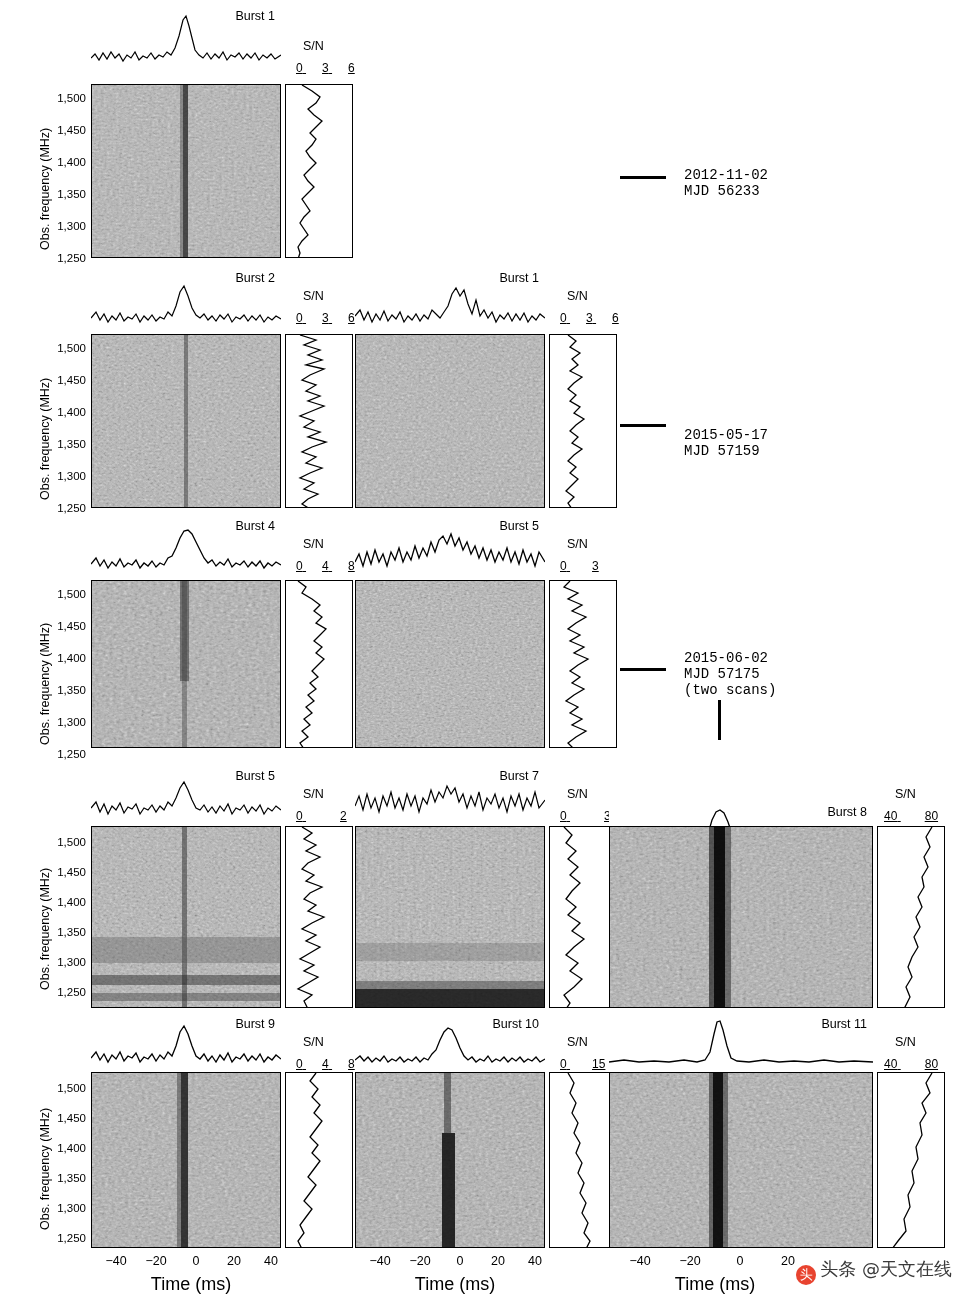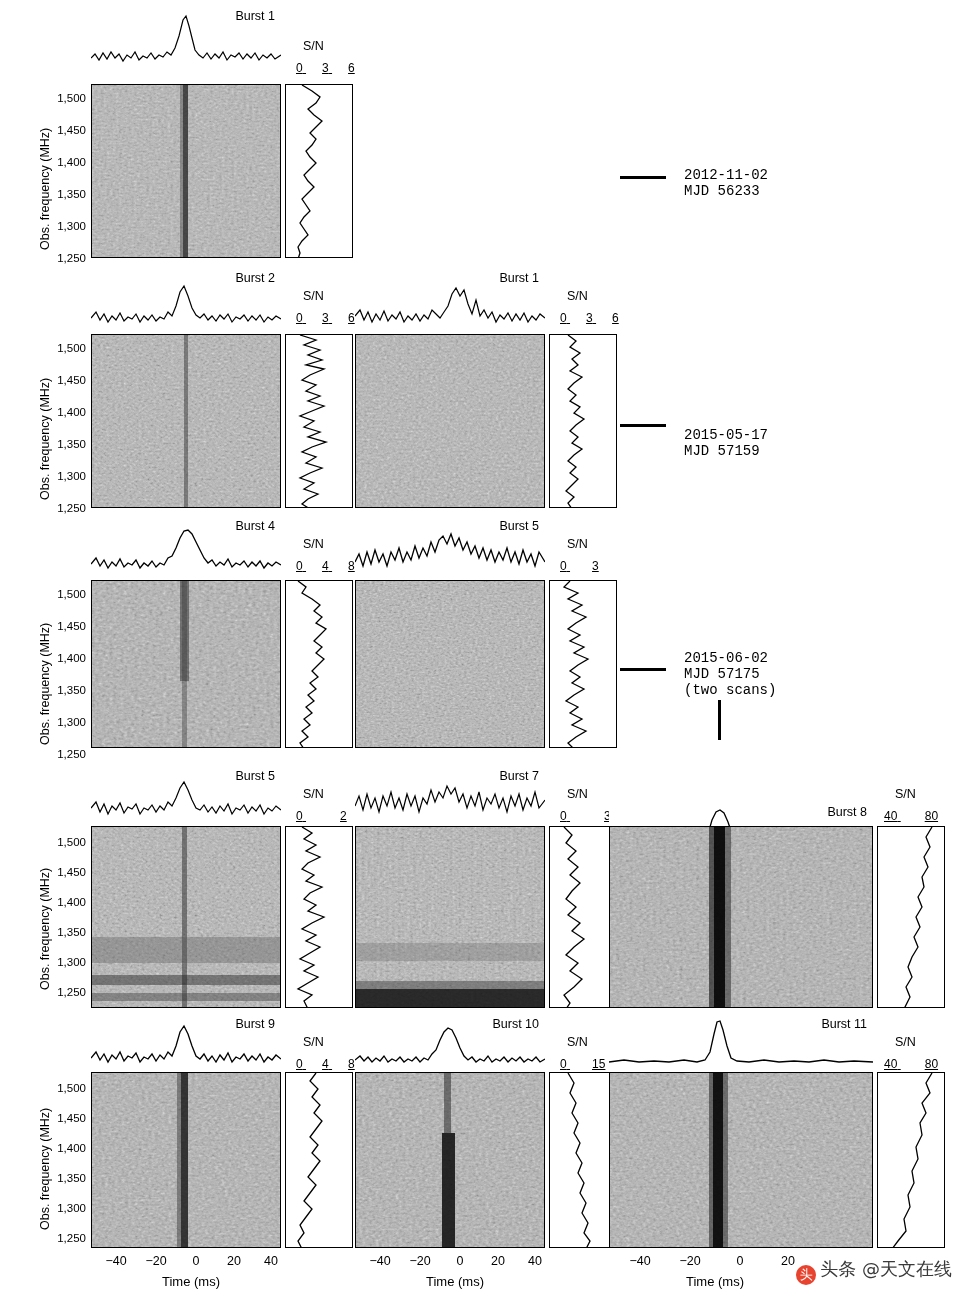--- a/index.html
+++ b/index.html
@@ -22,21 +22,21 @@
   }
   .sn-title{position:absolute;font-size:12.5px;line-height:13px;white-space:nowrap;}
   .sn-ticks{position:absolute;font-size:12px;line-height:12px;white-space:nowrap;text-decoration:underline;}
 
   .ylab{
     position:absolute;font-size:12.5px;white-space:nowrap;
     transform:rotate(-90deg);transform-origin:left top;
   }
   .ytick{position:absolute;font-size:11.5px;text-align:right;white-space:nowrap;}
   .xtick{position:absolute;font-size:12.5px;text-align:center;white-space:nowrap;}
-  .xlab{position:absolute;font-size:13px;text-align:center;white-space:nowrap;}
+  .xlab{position:absolute;font-size:18px;text-align:center;white-space:nowrap;}
 
   .epoch{position:absolute;font-size:14px;line-height:16px;white-space:nowrap;font-family:Liberation Mono, monospace;}
   .epoch-line{position:absolute;background:#000;}
 
   .wm{
     position:absolute;right:8px;bottom:10px;font-size:18px;color:#3a3a3a;
     font-family:"DejaVu Sans", sans-serif;
   }
   .wm .logo{
     display:inline-block;width:20px;height:20px;border-radius:50%;

